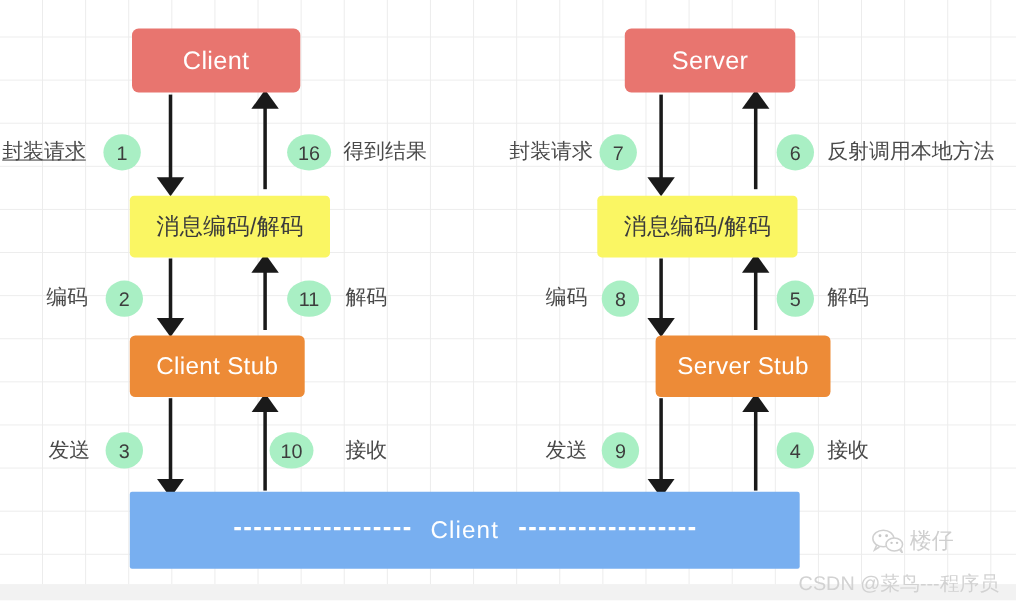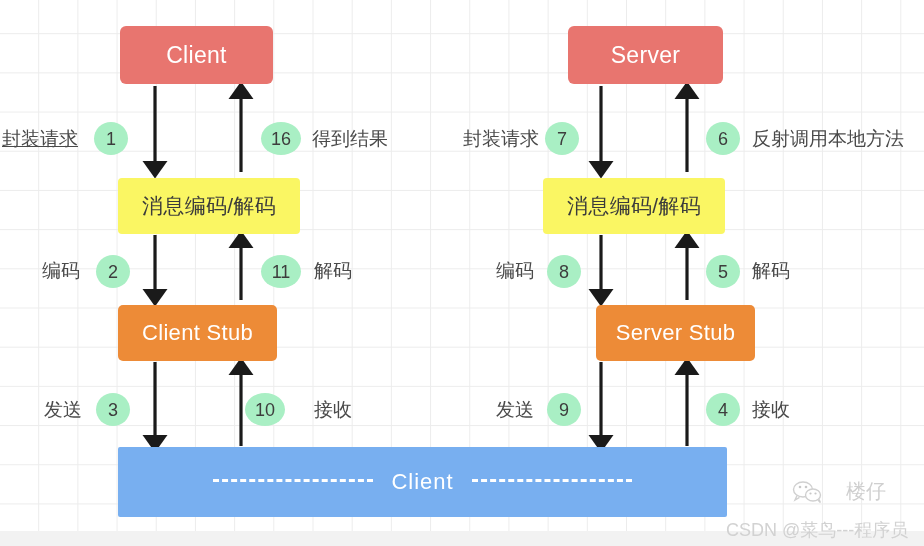--- a/index.html
+++ b/index.html
@@ -95,21 +95,21 @@
     border-radius: 50%;
     color: #3d3d3d;
     font-size: 18px;
     line-height: 1;
   }
   
   .wm-wechat {
     position: absolute;
     display: flex;
     align-items: center;
-    gap: 24px;
+    gap: 5px;
     color: #cfcfcf;
     font-size: 20px;
     white-space: nowrap;
   }
   .wm-csdn {
     position: absolute;
     color: #d2d2d2;
     font-size: 18px;
     white-space: nowrap;
   }

